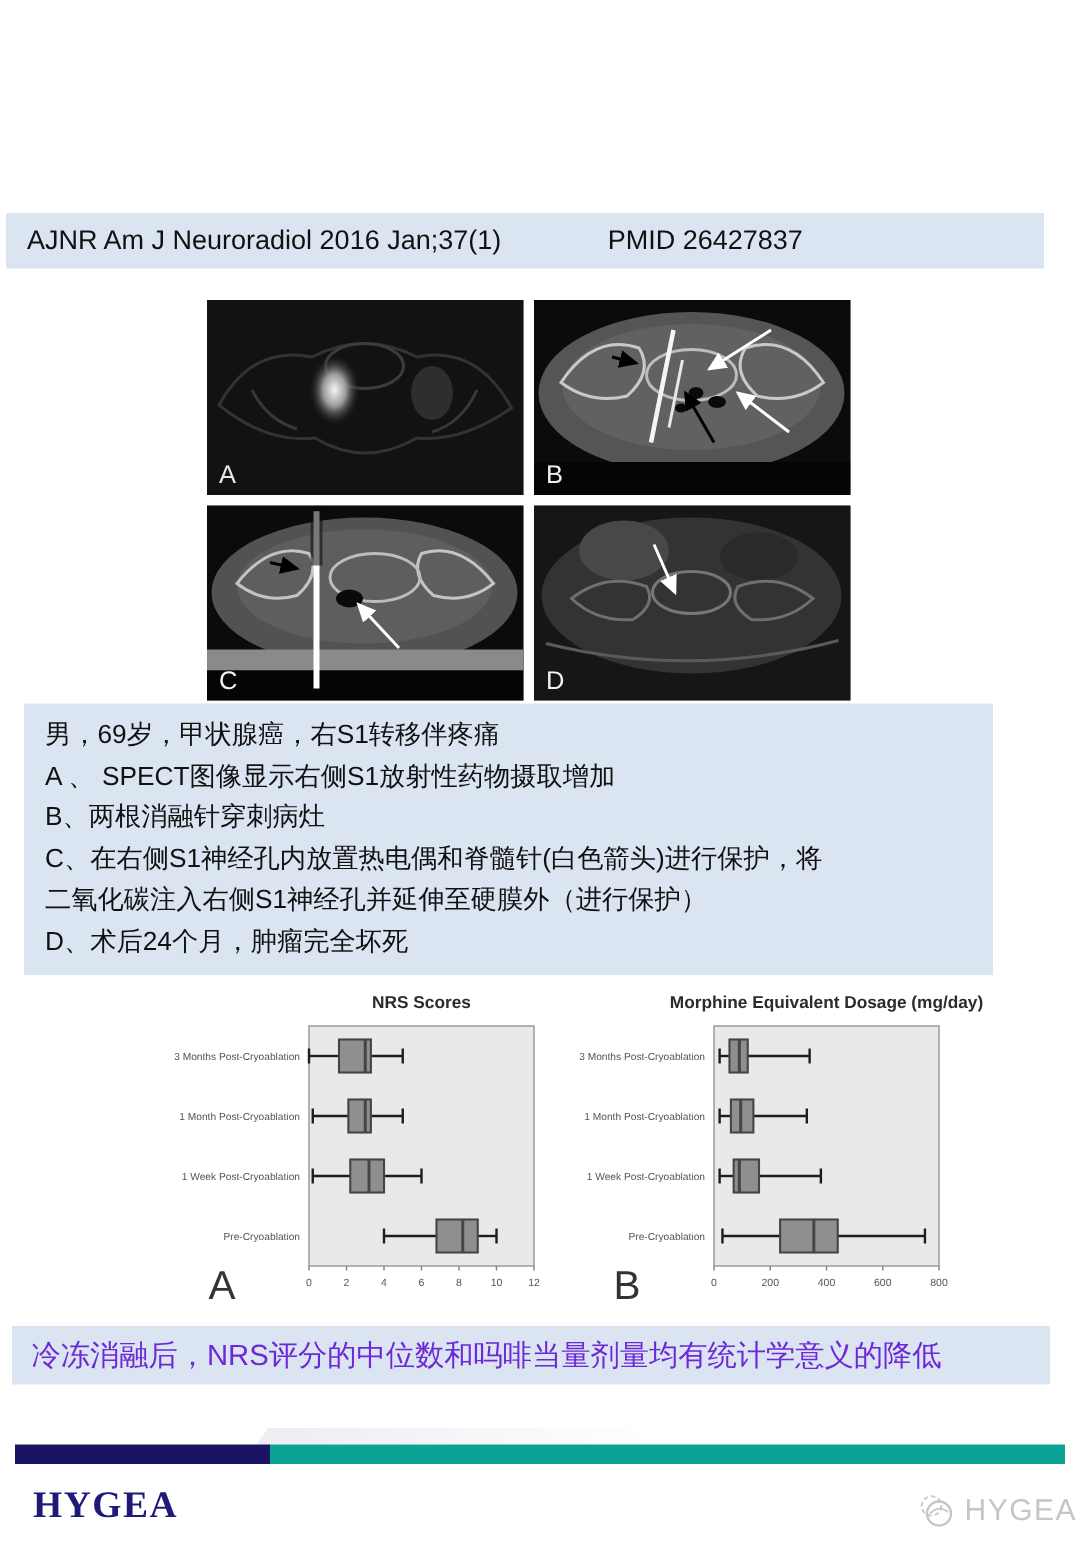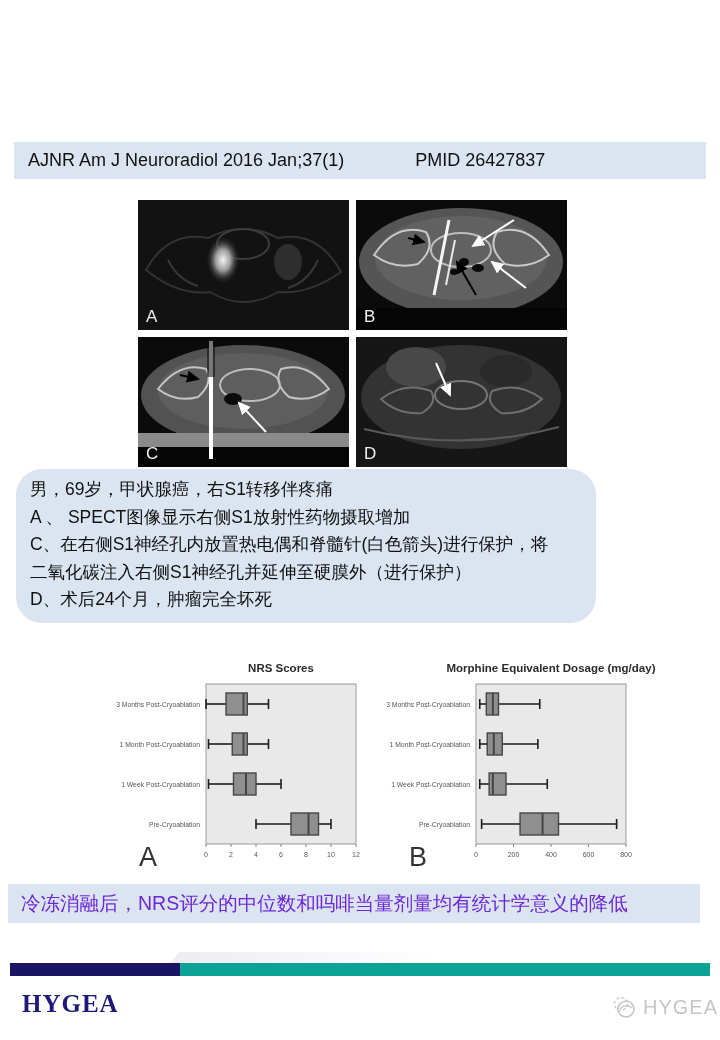--- a/index.html
+++ b/index.html
@@ -5,35 +5,35 @@
   html,body{margin:0;padding:0;background:#888;}
   .page{
     position:relative;width:720px;height:1040px;background:#ffffff;
     font-family:"Liberation Sans","DejaVu Sans",sans-serif;overflow:hidden;margin:0 auto;
   }
   .title{
     position:absolute;left:25px;top:24px;width:668px;margin:0;
     font-size:25px;line-height:39px;font-weight:bold;color:#000;
   }
   .citation-bar{
-    position:absolute;left:14px;top:142px;width:692px;height:37px;
+    position:absolute;left:4px;top:142px;width:692px;height:37px;
     background:#dbe5f1;display:flex;align-items:center;
     font-size:18px;color:#111;box-sizing:border-box;padding-left:14px;
   }
   .citation-bar .pmid{margin-left:71px;}
   .figure-grid{
     position:absolute;left:138px;top:200px;width:429px;height:267px;
     display:grid;grid-template-columns:211px 211px;grid-template-rows:130px 130px;gap:7px;
   }
   .ct-panel{width:211px;height:130px;background:#0d0d0d;overflow:hidden;}
   .ct-panel svg{display:block;}
   .desc-block{
-    position:absolute;left:16px;top:469px;width:580px;box-sizing:border-box;
+    position:absolute;left:16px;top:469px;width:646px;box-sizing:border-box;
     background:#dbe5f1;padding:7px 14px 9px 14px;
-    font-size:17.5px;line-height:27.5px;color:#111;border-radius:26px;
+    font-size:17.5px;line-height:27.5px;color:#111;
   }
   .charts-row{position:absolute;left:0;top:658px;width:720px;height:214px;margin-left:15px;}
   .chart{position:absolute;top:0;width:260px;height:214px;}
   #chart-a{left:96px;}
   #chart-b{left:366px;}
   .chart svg{overflow:visible;}
   .conclusion-bar{
     position:absolute;left:8px;top:884px;width:692px;height:39px;
     background:#dbe5f1;display:flex;align-items:center;box-sizing:border-box;
     padding-left:13px;font-size:19.5px;color:#6d28d9;
@@ -162,20 +162,21 @@
         <path d="M8,92 Q105,116 203,90" fill="none" stroke="#5a5a5a" stroke-width="2"></path>
         <line x1="80" y1="26" x2="94" y2="58" stroke="#fff" stroke-width="2" marker-end="url(#awD)"></line>
         <text x="8" y="122" font-size="17" fill="#f2f2f2">D</text>
       </svg>
     </div>
   </div>
 
   <div class="desc-block">
     <div>男，69岁，甲状腺癌，右S1转移伴疼痛</div>
     <div>A 、 SPECT图像显示右侧S1放射性药物摄取增加</div>
+    <div>B、两根消融针穿刺病灶</div>
     <div>C、在右侧S1神经孔内放置热电偶和脊髓针(白色箭头)进行保护，将</div>
     <div>二氧化碳注入右侧S1神经孔并延伸至硬膜外（进行保护）</div>
     <div>D、术后24个月，肿瘤完全坏死</div>
   </div>
 
   <div class="charts-row">
     <div id="chart-a" class="chart"><svg width="260" height="214" viewBox="0 0 260 214">
           <text x="170" y="14" text-anchor="middle" font-size="11.5" font-weight="bold" fill="#2b2b2b">NRS Scores</text>
           <rect x="95" y="26" width="150" height="160" fill="#e9e9e9" stroke="#9a9a9a" stroke-width="1"></rect>
           <text x="89" y="48.5" text-anchor="end" font-size="6.8" fill="#555">3 Months Post-Cryoablation</text>

